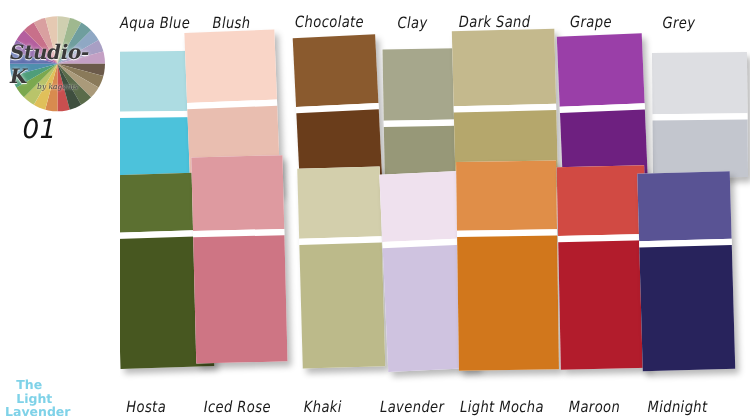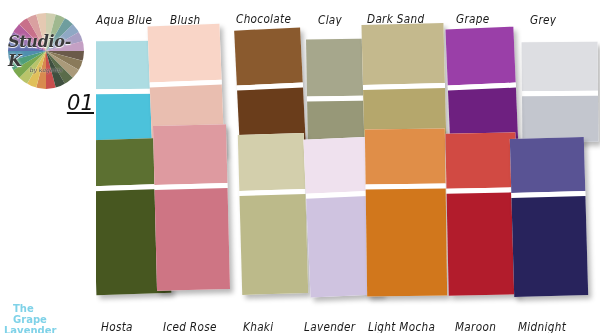--- a/index.html
+++ b/index.html
@@ -59,21 +59,21 @@
     font-size:6px;color:#4a4a4a;
     text-shadow:0 0 2px rgba(255,255,255,.95);
   }
 
   #title{
     position:absolute;left:4px;top:92px;width:90px;
     font-family:"DejaVu Sans",sans-serif;font-style:italic;
     font-size:21px;line-height:23px;color:#111;
     letter-spacing:.2px;
   }
-  #title .l2{display:block;text-align:right;padding-left:14px;text-decoration:underline;}
+  #title .l2{display:block;text-align:left;padding-left:14px;}
 
   #tsr-aa{
     position:absolute;left:7px;top:280px;
     font-family:"DejaVu Sans",sans-serif;font-weight:bold;font-size:13px;
     color:#5ec8e0;letter-spacing:1px;
     -webkit-text-stroke:1.2px #ffffff;
     paint-order:stroke fill;
     text-shadow:0 0 1px #9fe0ee;
   }
   #tsr-logo{
@@ -212,18 +212,18 @@
       </div>
     <div class="logo-text">Studio-K</div>
     <div class="logo-sub">by kagenis</div>
 
     <div id="title">
       <span class="l2">01</span>
     </div>
 
 
     <div id="tsr-logo">
-      <span class="r r1">The Grape</span>
+      <span class="r r1">The Light</span>
       <span class="r r2">Lavender</span>
     </div>
   </div>
 
 </div>
 
 </body></html>

